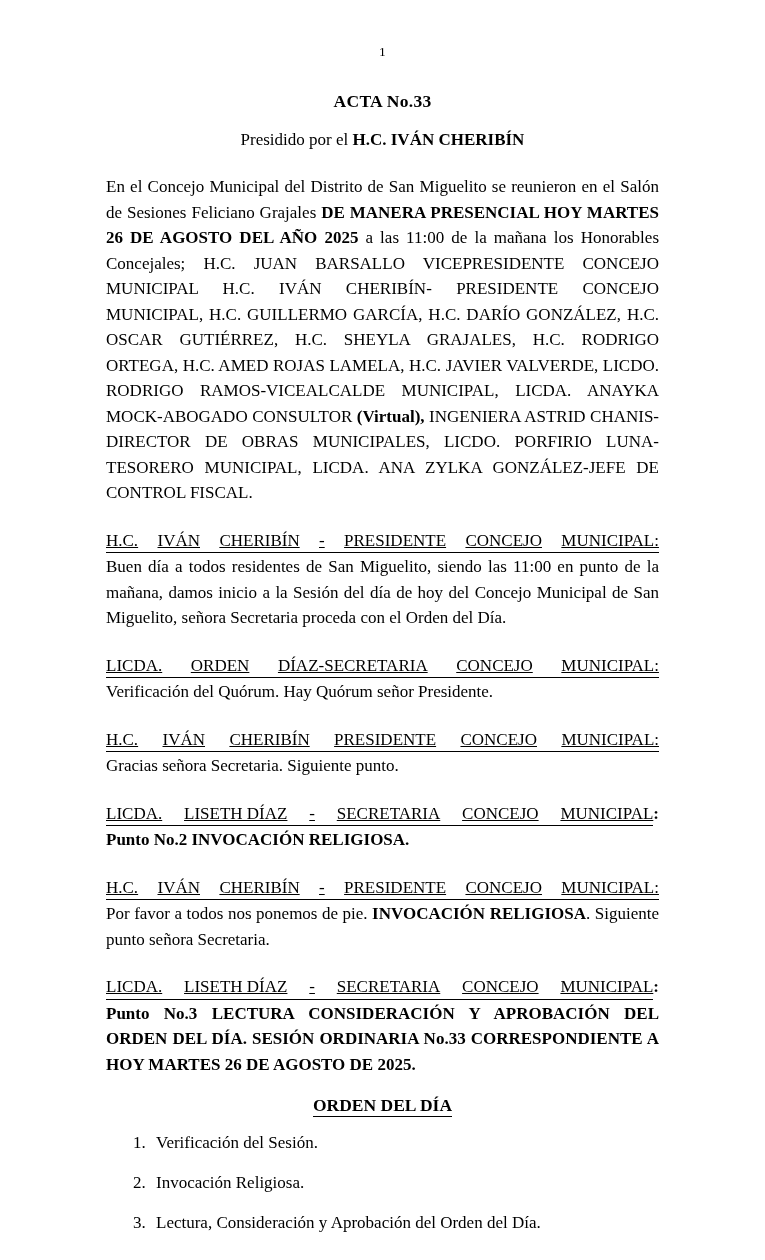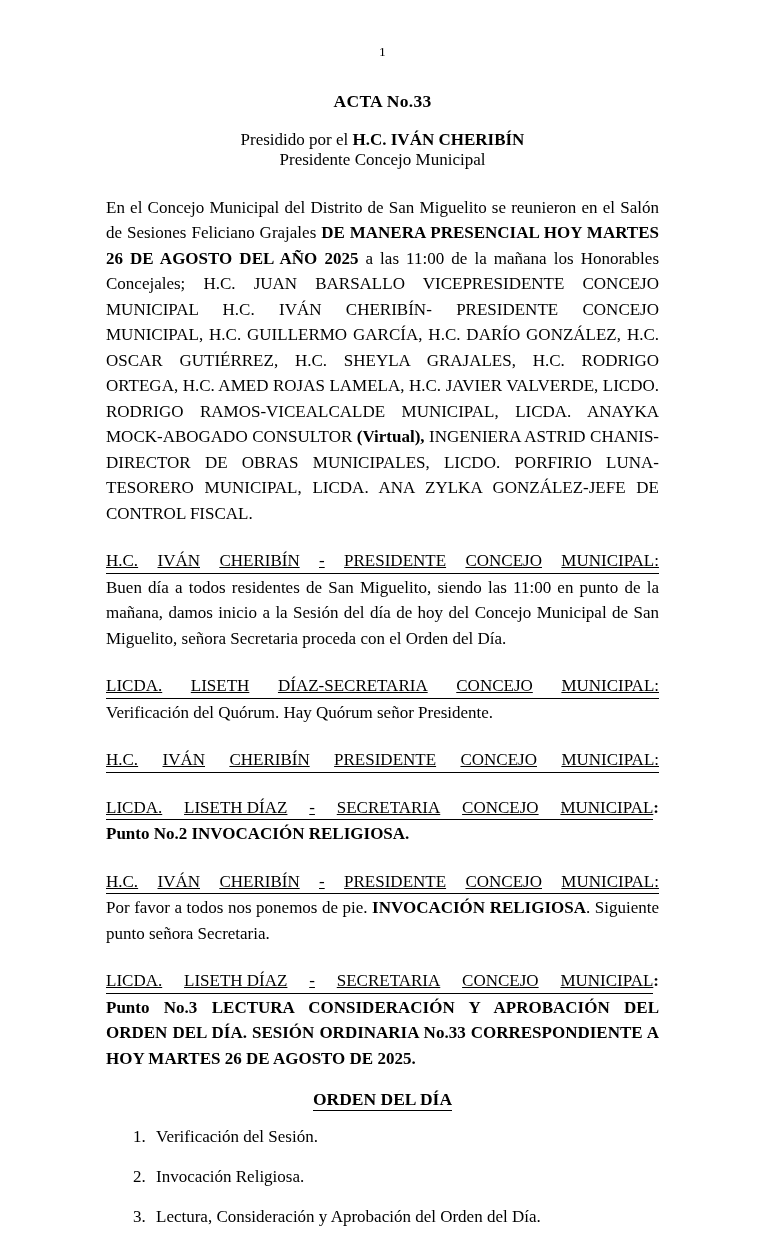--- a/index.html
+++ b/index.html
@@ -128,31 +128,31 @@
 
 <div class="page">
   <div class="content">
 
     <div class="page-number">1</div>
 
     <div class="doc-title">ACTA No.33</div>
 
     <div class="subtitle-block">
       <div><span>Presidido por el </span><span class="b">H.C. IVÁN CHERIBÍN</span></div>
-      <div>Presidente Concejo Municipal</div>
     </div>
 
     <div class="body-para"><span>En el Concejo Municipal del Distrito de San Miguelito se reunieron en el Salón de Sesiones Feliciano Grajales </span><span class="b">DE MANERA PRESENCIAL HOY MARTES 26 DE AGOSTO DEL AÑO 2025</span><span> a las 11:00 de la mañana los Honorables Concejales; H.C. JUAN BARSALLO VICEPRESIDENTE CONCEJO MUNICIPAL  H.C. IVÁN CHERIBÍN- PRESIDENTE CONCEJO MUNICIPAL, H.C. GUILLERMO GARCÍA, H.C. DARÍO GONZÁLEZ, H.C. OSCAR GUTIÉRREZ, H.C. SHEYLA GRAJALES, H.C. RODRIGO ORTEGA, H.C. AMED ROJAS LAMELA, H.C. JAVIER VALVERDE, LICDO. RODRIGO RAMOS-VICEALCALDE MUNICIPAL, LICDA. ANAYKA MOCK-ABOGADO CONSULTOR </span><span class="b">(Virtual),</span><span> INGENIERA ASTRID CHANIS-DIRECTOR DE OBRAS MUNICIPALES, LICDO. PORFIRIO LUNA-TESORERO MUNICIPAL, LICDA. ANA ZYLKA GONZÁLEZ-JEFE DE CONTROL FISCAL.</span></div>
 
     <div id="sections-host">
         <div class="speaker-line"><div class="u"><span>H.C.</span><span>IVÁN</span><span>CHERIBÍN</span><span>-</span><span>PRESIDENTE</span><span>CONCEJO</span><span>MUNICIPAL:</span></div></div>
         <div class="speech">Buen día a todos residentes de San Miguelito, siendo las 11:00 en punto de la mañana, damos inicio a la Sesión del día de hoy del Concejo Municipal de San Miguelito, señora Secretaria proceda con el Orden del Día.</div>
-        <div class="speaker-line"><div class="u"><span>LICDA.</span><span>LISETH</span><span>DÍAZ-SECRETARIA</span><span>CONCEJO</span><span>MUNICIPAL:</span></div></div>
+        <div class="speaker-line"><div class="u"><span>LICDA.</span><span>ORDEN</span><span>DÍAZ-SECRETARIA</span><span>CONCEJO</span><span>MUNICIPAL:</span></div></div>
         <div class="speech">Verificación del Quórum.  Hay Quórum señor Presidente.</div>
         <div class="speaker-line"><div class="u"><span>H.C.</span><span>IVÁN</span><span>CHERIBÍN</span><span>PRESIDENTE</span><span>CONCEJO</span><span>MUNICIPAL:</span></div></div>
+        <div class="speech">Gracias señora Secretaria.   Siguiente punto.</div>
         <div class="speaker-line"><div class="u"><span>LICDA.</span><span>LISETH DÍAZ</span><span>-</span><span>SECRETARIA</span><span>CONCEJO</span><span>MUNICIPAL</span></div><span class="tail">:</span></div>
         <div class="bold-block">Punto No.2 INVOCACIÓN RELIGIOSA.</div>
         <div class="speaker-line"><div class="u"><span>H.C.</span><span>IVÁN</span><span>CHERIBÍN</span><span>-</span><span>PRESIDENTE</span><span>CONCEJO</span><span>MUNICIPAL:</span></div></div>
         <div class="speech"><span>Por favor a todos nos ponemos de pie. </span><span class="b">INVOCACIÓN RELIGIOSA</span><span>. Siguiente punto señora Secretaria.</span></div>
         <div class="speaker-line"><div class="u"><span>LICDA.</span><span>LISETH DÍAZ</span><span>-</span><span>SECRETARIA</span><span>CONCEJO</span><span>MUNICIPAL</span></div><span class="tail">:</span></div>
         <div class="bold-block">Punto No.3 LECTURA CONSIDERACIÓN Y APROBACIÓN DEL ORDEN DEL DÍA. SESIÓN ORDINARIA No.33  CORRESPONDIENTE A HOY MARTES 26 DE  AGOSTO DE 2025.</div>
       </div>
 
     <div class="section-heading"><span>ORDEN DEL DÍA</span></div>
 

